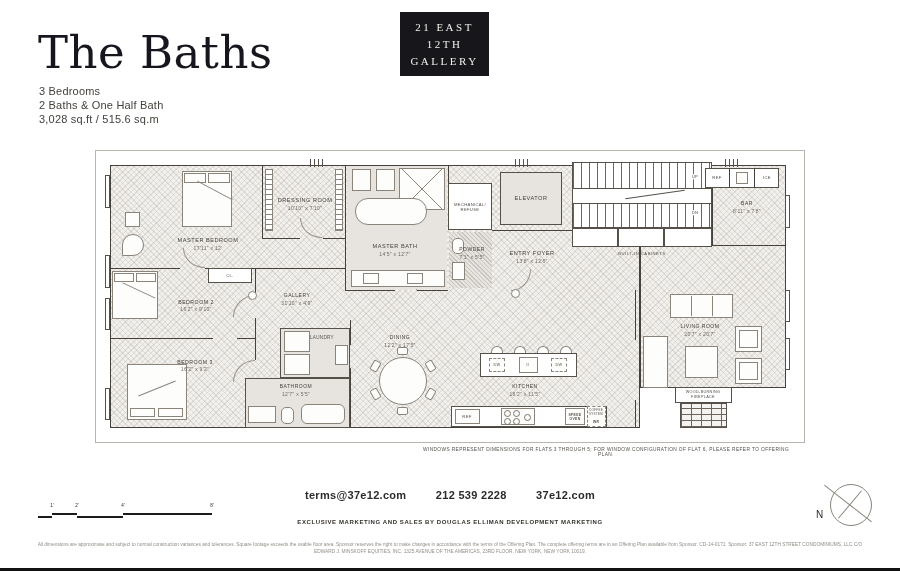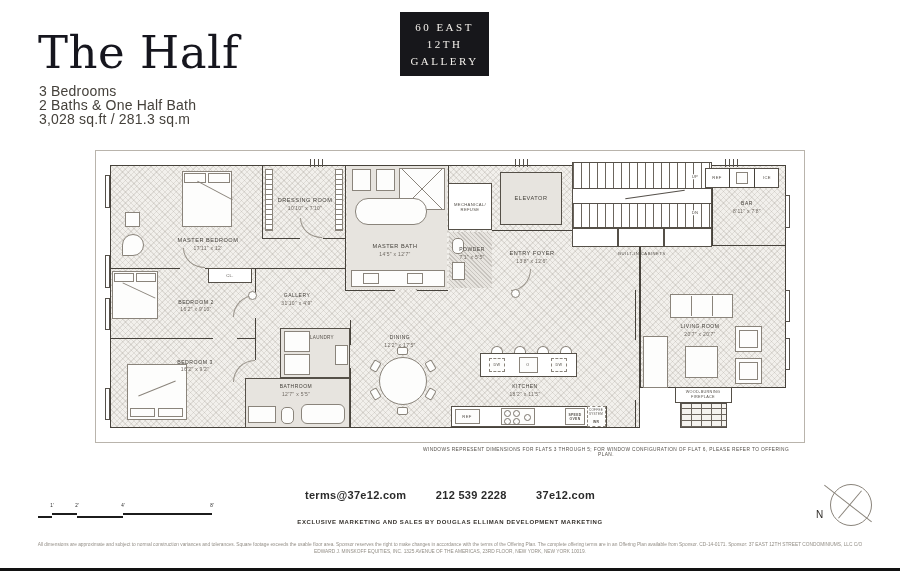--- a/index.html
+++ b/index.html
@@ -2,21 +2,21 @@
 <html><head>
 <meta charset="utf-8">
 <style>
   html,body{margin:0;padding:0;}
   body{width:900px;height:582px;position:relative;background:#ffffff;overflow:hidden;
        font-family:"Liberation Sans",sans-serif;color:#3c3832;}
   .abs{position:absolute;}
   
   .title{position:absolute;left:38px;top:26px;font-family:"DejaVu Serif",serif;
          font-size:45px;color:#16161e;letter-spacing:.5px;}
-  .specs{position:absolute;left:39px;top:84px;font-size:14px;line-height:14px;color:#45413b;letter-spacing:.2px;}
+  .specs{position:absolute;left:39px;top:84px;font-size:11px;line-height:14px;color:#45413b;letter-spacing:.2px;}
   .logo{position:absolute;left:400px;top:12px;width:89px;height:64px;background:#17171b;
         color:#f4f1ec;text-align:center;font-family:"Liberation Serif",serif;
         font-size:11px;letter-spacing:2.5px;line-height:17px;padding-top:7px;box-sizing:border-box;}
   
   .plan{position:absolute;left:95px;top:150px;width:710px;height:293px;}
   .env{position:absolute;left:0;top:0;width:708px;height:291px;border:1px solid #b9b4ac;}
   .hatch{background:
       repeating-linear-gradient(45deg,rgba(125,117,106,.16) 0 1px,transparent 1px 4px),
       repeating-linear-gradient(135deg,rgba(125,117,106,.16) 0 1px,transparent 1px 4px),
       #f2f0ec;}
@@ -62,28 +62,28 @@
   
   .compass{position:absolute;left:816px;top:482px;width:56px;height:56px;}
   .c-circ{position:absolute;left:14px;top:2px;width:40px;height:40px;border:1px solid #8a847b;border-radius:50%;}
   .c-l1{position:absolute;left:2px;top:21px;width:60px;height:1px;background:#8a847b;transform:rotate(38deg);}
   .c-l2{position:absolute;left:16px;top:22px;width:36px;height:1px;background:#8a847b;transform:rotate(-50deg);}
   .c-n{position:absolute;left:0px;top:27px;font-size:10px;color:#2e2b27;}
 </style>
 </head>
 <body>
 
-<div class="title">The Half</div>
+<div class="title">The Baths</div>
 <div class="specs">
   <div>3 Bedrooms</div>
   <div>2 Baths &amp; One Half Bath</div>
-  <div>3,028 sq.ft / 281.3 sq.m</div>
+  <div>3,028 sq.ft / 515.6 sq.m</div>
 </div>
 <div class="logo">
-  <div>60 EAST</div>
+  <div>21 EAST</div>
   <div>12TH</div>
   <div>GALLERY</div>
 </div>
 
 <div class="plan">
   <div class="env"></div>
 
   <div class="ol hatch" style="left:15px;top:15px;width:530px;height:263px;"></div>
   <div class="ol hatch" style="left:545px;top:15px;width:146px;height:223px;"></div>
 

